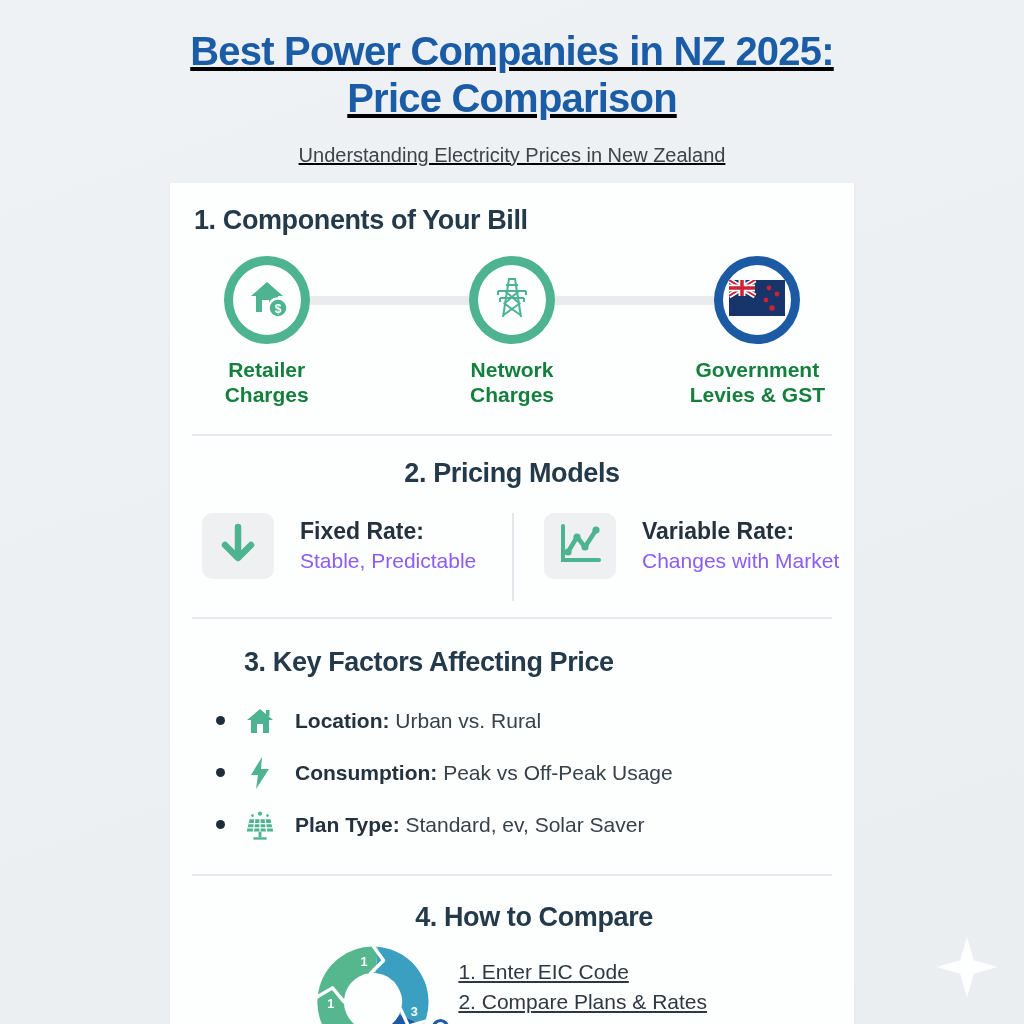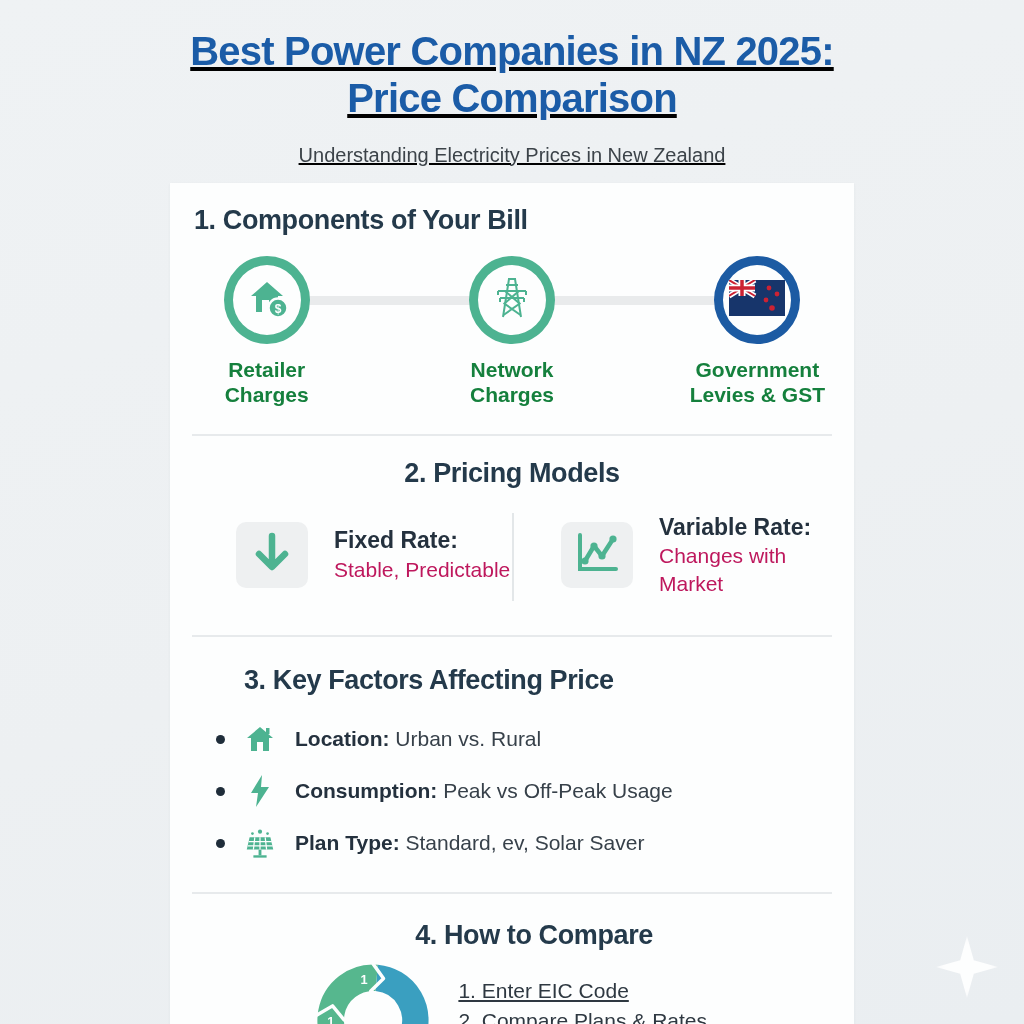--- a/index.html
+++ b/index.html
@@ -24,27 +24,27 @@
   .sec1 { padding:22px 24px 0; }
   .comp-row { position:relative; margin-top:20px; display:flex; justify-content:center; gap:100px; }
   .comp-row .connector { position:absolute; top:40px; left:115px; right:115px; height:9px; background:#e9ebec; }
   .comp { position:relative; width:150px; text-align:center; }
   .ring { width:86px; height:88px; margin:0 auto; border-radius:50%; border:9px solid #4db391;
           background:#fdfefe; display:flex; align-items:center; justify-content:center; }
   .ring.blue { border-color:#1c5ba3; }
   .comp .lbl { margin-top:14px; font-size:21px; font-weight:700; color:#15803d; line-height:1.18; }
   
   .sec2 { margin-top:22px; text-align:center; }
-  .price-row { position:relative; display:flex; margin-top:24px; text-align:left;padding-left:34px; }
+  .price-row { position:relative; display:flex; margin-top:24px; text-align:left; }
   .price-row .vdiv { position:absolute; left:50%; top:0; width:2px; height:88px; background:#e3e7e9; }
   .price-col { flex:1; display:flex; align-items:center; gap:26px; padding-left:32px; }
   .icon-box { width:72px; height:66px; background:#eef0f1; border-radius:10px; flex:0 0 auto;
               display:flex; align-items:center; justify-content:center; }
   .price-txt .t { font-size:23px; font-weight:700; color:#24313e; line-height:1.3; }
-  .price-txt .d { font-size:21px; color:#be185d; line-height:1.3; }
+  .price-txt .d { font-size:21px; color:#8b5cf6; line-height:1.3; }
   
   .sec3 { margin-top:40px; padding:0 30px; }
   .sec3 .h2 { margin-top:28px;margin-left:44px; }
   .factors { list-style:none; margin-top:26px; }
   .factors li { display:flex; align-items:center; gap:18px; margin:18px 0 0 16px; }
   .dot { width:9px; height:9px; border-radius:50%; background:#1f2d3a; flex:0 0 auto; }
   .f-icon { width:34px; height:34px; display:flex; align-items:center; justify-content:center; flex:0 0 auto; }
   .factors .txt { font-size:21px; color:#37414a; }
   .factors .txt b { color:#24313e; }
   

